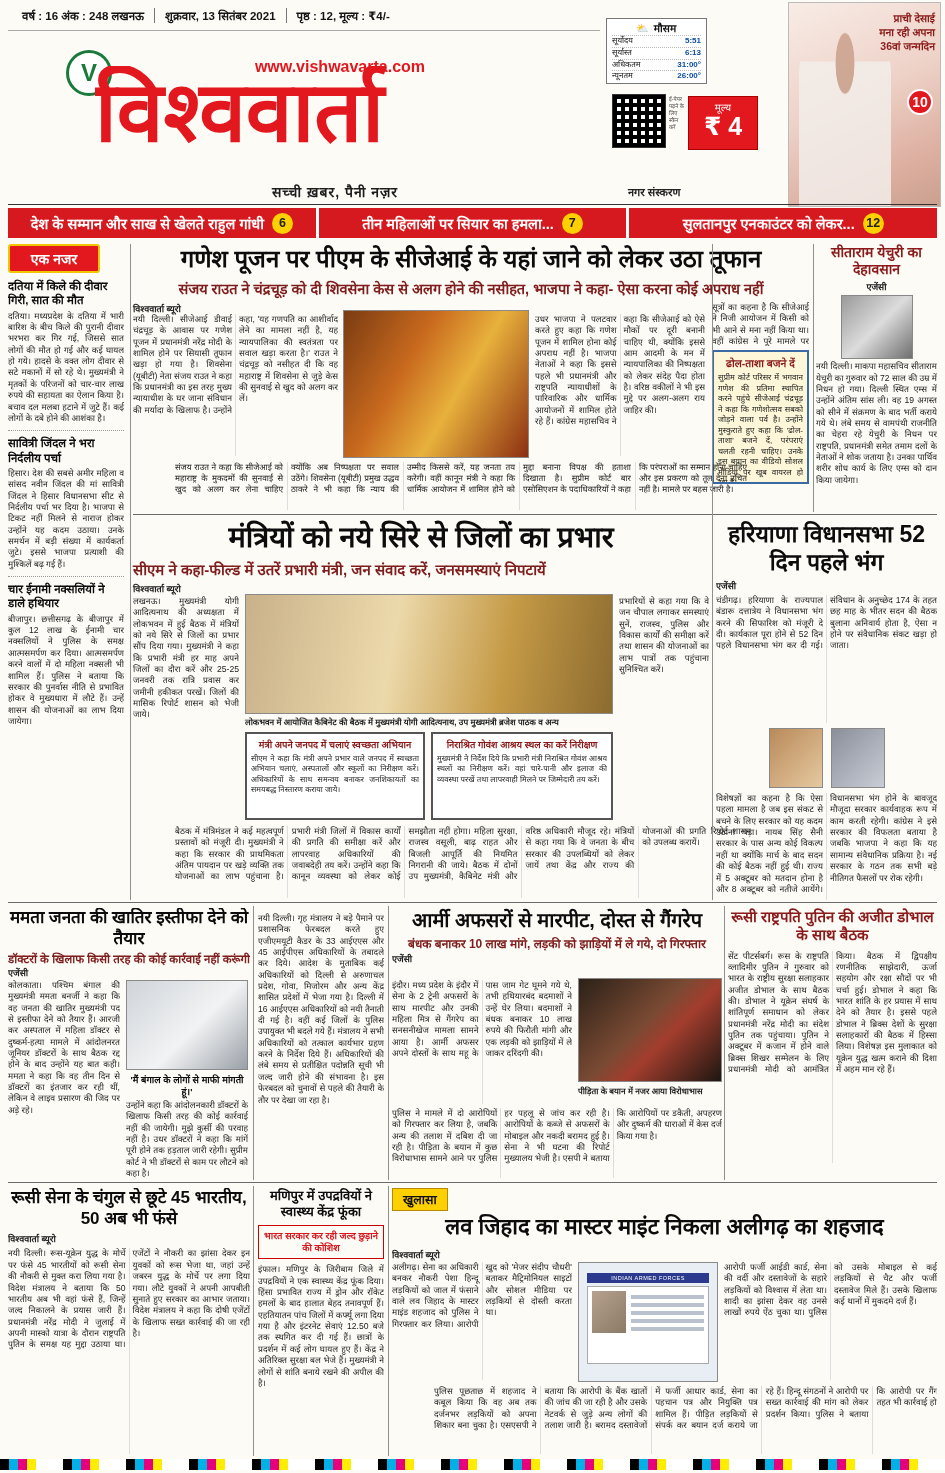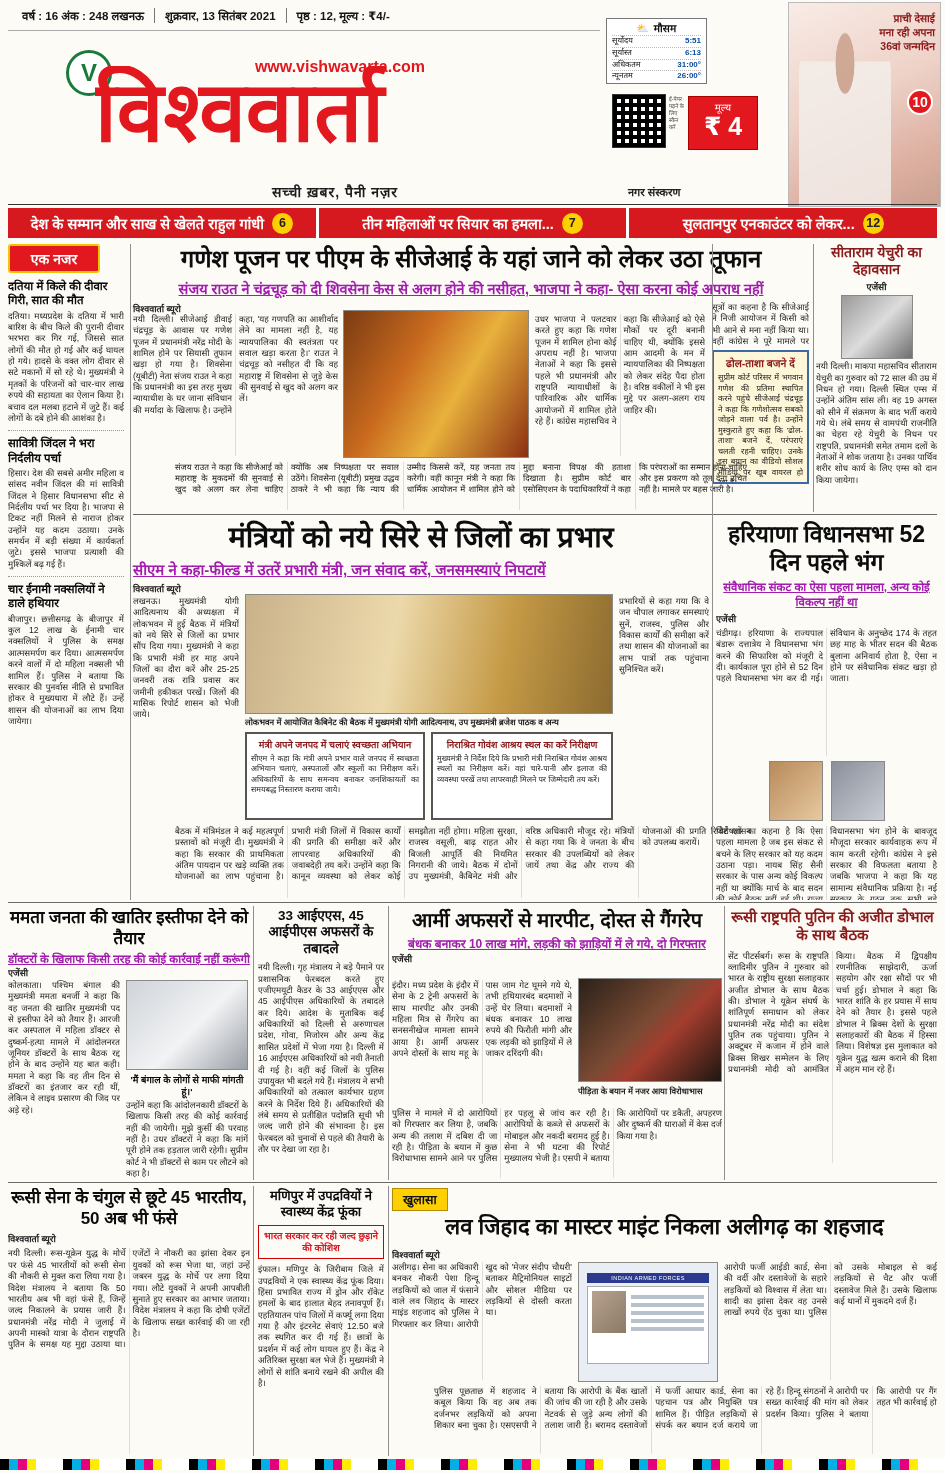--- a/index.html
+++ b/index.html
@@ -4,21 +4,21 @@
 <style>
   *{margin:0;padding:0;box-sizing:border-box;}
   body{background:#d9d9d9;font-family:"Liberation Sans","DejaVu Sans",sans-serif;}
   .page{position:relative;width:945px;height:1473px;background:#fcfbf6;margin:0 auto;overflow:hidden;color:#111;}
   .abs{position:absolute;}
   .bt{font-size:8.6px;line-height:1.32;text-align:justify;color:#1c1c1c;overflow:hidden;}
   .c2{column-count:2;column-gap:7px;column-rule:1px solid #ddd;}
   .c3{column-count:3;column-gap:7px;column-rule:1px solid #ddd;}
   .c5{column-count:5;column-gap:8px;column-rule:1px solid #ddd;margin-left:42px;}
   .hl{font-weight:700;color:#0c0c0c;line-height:1.22;}
-  .red{color:#a21caf;text-decoration:underline;}
+  .red{color:#7f1d1d;}
   .maroon{color:#8b1a1a;}
   .byline{font-size:9px;font-weight:700;color:#222;}
   .vline{position:absolute;width:1px;background:#8f8f8f;}
   .hrule{position:absolute;height:1px;background:#6a6a6a;}
   .photo{position:absolute;border:1px solid #8a8a8a;}
   .topbar{position:absolute;left:12px;top:8px;font-size:11.5px;font-weight:700;color:#151515;display:flex;gap:0;}
   .topbar span{padding:0 10px;}
   .topbar span + span{border-left:1.5px solid #777;}
   .weather{position:absolute;left:606px;top:18px;width:101px;height:66px;border:1px solid #777;background:#fff;padding:2px 5px;font-size:8px;}
   .weather .wt{display:flex;align-items:center;gap:4px;font-weight:700;font-size:10.5px;justify-content:center;}
@@ -186,21 +186,20 @@
     <div class="abs story-box" style="left:298px;top:212px;width:182px;height:88px;border-color:#555;background:#fff;">
       <div class="sbt" style="font-size:9.5px;">निराश्रित गोवंश आश्रय स्थल का करें निरीक्षण</div>
       <div class="bt" style="font-size:7.8px;">मुख्यमंत्री ने निर्देश दिये कि प्रभारी मंत्री निराश्रित गोवंश आश्रय स्थलों का निरीक्षण करें। वहां चारे-पानी और इलाज की व्यवस्था परखें तथा लापरवाही मिलने पर जिम्मेदारी तय करें।</div>
     </div>
     <div class="bt abs" style="left:486px;top:76px;width:90px;height:226px;">प्रभारियों से कहा गया कि वे जन चौपाल लगाकर समस्याएं सुनें, राजस्व, पुलिस और विकास कार्यों की समीक्षा करें तथा शासन की योजनाओं का लाभ पात्रों तक पहुंचाना सुनिश्चित करें।</div>
     <div class="bt c5 abs" style="left:0;top:306px;width:576px;height:72px;">बैठक में मंत्रिमंडल ने कई महत्वपूर्ण प्रस्तावों को मंजूरी दी। मुख्यमंत्री ने कहा कि सरकार की प्राथमिकता अंतिम पायदान पर खड़े व्यक्ति तक योजनाओं का लाभ पहुंचाना है। प्रभारी मंत्री जिलों में विकास कार्यों की प्रगति की समीक्षा करें और लापरवाह अधिकारियों की जवाबदेही तय करें। उन्होंने कहा कि कानून व्यवस्था को लेकर कोई समझौता नहीं होगा। महिला सुरक्षा, राजस्व वसूली, बाढ़ राहत और बिजली आपूर्ति की नियमित निगरानी की जाये। बैठक में दोनों उप मुख्यमंत्री, कैबिनेट मंत्री और वरिष्ठ अधिकारी मौजूद रहे। मंत्रियों से कहा गया कि वे जनता के बीच सरकार की उपलब्धियों को लेकर जायें तथा केंद्र और राज्य की योजनाओं की प्रगति रिपोर्ट शासन को उपलब्ध करायें।</div>
   </div>
 
   <div class="abs" style="left:716px;top:520px;width:221px;height:380px;overflow:hidden;">
     <div class="hl" style="font-size:23px;text-align:center;">हरियाणा विधानसभा 52 दिन पहले भंग</div>
-    <div class="red" style="font-weight:700;font-size:11.5px;text-align:center;margin-top:3px;">संवैधानिक संकट का ऐसा पहला मामला, अन्य कोई विकल्प नहीं था</div>
     <div class="byline" style="margin:3px 0;">एजेंसी</div>
     <div class="bt c2" style="height:128px;">चंडीगढ़। हरियाणा के राज्यपाल बंडारू दत्तात्रेय ने विधानसभा भंग करने की सिफारिश को मंजूरी दे दी। कार्यकाल पूरा होने से 52 दिन पहले विधानसभा भंग कर दी गई। संविधान के अनुच्छेद 174 के तहत छह माह के भीतर सदन की बैठक बुलाना अनिवार्य होता है, ऐसा न होने पर संवैधानिक संकट खड़ा हो जाता।</div>
     <div style="display:flex;gap:8px;justify-content:center;margin:5px 0;">
       <div style="width:54px;height:60px;border:1px solid #888;background:linear-gradient(135deg,#b98a5a,#e6c9a0);"></div>
       <div style="width:54px;height:60px;border:1px solid #888;background:linear-gradient(135deg,#8a8f99,#c9cdd6);"></div>
     </div>
     <div class="bt c2" style="height:140px;">विशेषज्ञों का कहना है कि ऐसा पहला मामला है जब इस संकट से बचने के लिए सरकार को यह कदम उठाना पड़ा। नायब सिंह सैनी सरकार के पास अन्य कोई विकल्प नहीं था क्योंकि मार्च के बाद सदन की कोई बैठक नहीं हुई थी। राज्य में 5 अक्टूबर को मतदान होना है और 8 अक्टूबर को नतीजे आयेंगे। विधानसभा भंग होने के बावजूद मौजूदा सरकार कार्यवाहक रूप में काम करती रहेगी। कांग्रेस ने इसे सरकार की विफलता बताया है जबकि भाजपा ने कहा कि यह सामान्य संवैधानिक प्रक्रिया है। नई सरकार के गठन तक सभी बड़े नीतिगत फैसलों पर रोक रहेगी।</div>
   </div>
 
   <div class="hrule" style="left:8px;top:902px;width:929px;"></div>
@@ -209,21 +208,20 @@
     <div class="hl" style="font-size:17px;text-align:center;">ममता जनता की खातिर इस्तीफा देने को तैयार</div>
     <div class="red" style="font-weight:700;font-size:11.5px;text-align:center;margin-top:2px;">डॉक्टरों के खिलाफ किसी तरह की कोई कार्रवाई नहीं करूंगी</div>
     <div class="byline">एजेंसी</div>
     <div class="bt abs" style="left:0;top:72px;width:112px;height:198px;">कोलकाता। पश्चिम बंगाल की मुख्यमंत्री ममता बनर्जी ने कहा कि वह जनता की खातिर मुख्यमंत्री पद से इस्तीफा देने को तैयार हैं। आरजी कर अस्पताल में महिला डॉक्टर से दुष्कर्म-हत्या मामले में आंदोलनरत जूनियर डॉक्टरों के साथ बैठक रद्द होने के बाद उन्होंने यह बात कही। ममता ने कहा कि वह तीन दिन से डॉक्टरों का इंतजार कर रही थीं, लेकिन वे लाइव प्रसारण की जिद पर अड़े रहे।</div>
     <div class="photo" style="left:118px;top:72px;width:122px;height:90px;background:linear-gradient(135deg,#cfd4d9,#f2f3f4 55%,#9aa0a8);"></div>
     <div class="quote abs" style="left:118px;top:166px;width:122px;">'मैं बंगाल के लोगों से माफी मांगती हूं।'</div>
     <div class="bt abs" style="left:118px;top:192px;width:122px;height:78px;">उन्होंने कहा कि आंदोलनकारी डॉक्टरों के खिलाफ किसी तरह की कोई कार्रवाई नहीं की जायेगी। मुझे कुर्सी की परवाह नहीं है। उधर डॉक्टरों ने कहा कि मांगें पूरी होने तक हड़ताल जारी रहेगी। सुप्रीम कोर्ट ने भी डॉक्टरों से काम पर लौटने को कहा है।</div>
   </div>
 
   <div class="abs" style="left:258px;top:908px;width:126px;height:272px;overflow:hidden;">
-    <div class="hl" style="font-size:13.5px;text-align:center;">33 आईएएस, 45 आईपीएस अफसरों के तबादले</div>
     <div class="bt" style="margin-top:5px;height:224px;">नयी दिल्ली। गृह मंत्रालय ने बड़े पैमाने पर प्रशासनिक फेरबदल करते हुए एजीएमयूटी कैडर के 33 आईएएस और 45 आईपीएस अधिकारियों के तबादले कर दिये। आदेश के मुताबिक कई अधिकारियों को दिल्ली से अरुणाचल प्रदेश, गोवा, मिजोरम और अन्य केंद्र शासित प्रदेशों में भेजा गया है। दिल्ली में 16 आईएएस अधिकारियों को नयी तैनाती दी गई है। वहीं कई जिलों के पुलिस उपायुक्त भी बदले गये हैं। मंत्रालय ने सभी अधिकारियों को तत्काल कार्यभार ग्रहण करने के निर्देश दिये हैं। अधिकारियों की लंबे समय से प्रतीक्षित पदोन्नति सूची भी जल्द जारी होने की संभावना है। इस फेरबदल को चुनावों से पहले की तैयारी के तौर पर देखा जा रहा है।</div>
   </div>
 
   <div class="abs" style="left:392px;top:908px;width:330px;height:272px;overflow:hidden;">
     <div class="hl" style="font-size:20px;text-align:center;">आर्मी अफसरों से मारपीट, दोस्त से गैंगरेप</div>
     <div class="red" style="font-weight:700;font-size:12px;text-align:center;margin-top:3px;">बंधक बनाकर 10 लाख मांगे, लड़की को झाड़ियों में ले गये, दो गिरफ्तार</div>
     <div class="byline">एजेंसी</div>
     <div class="bt c2 abs" style="left:0;top:72px;width:180px;height:124px;">इंदौर। मध्य प्रदेश के इंदौर में सेना के 2 ट्रेनी अफसरों के साथ मारपीट और उनकी महिला मित्र से गैंगरेप का सनसनीखेज मामला सामने आया है। आर्मी अफसर अपने दोस्तों के साथ महू के पास जाम गेट घूमने गये थे, तभी हथियारबंद बदमाशों ने उन्हें घेर लिया। बदमाशों ने बंधक बनाकर 10 लाख रुपये की फिरौती मांगी और एक लड़की को झाड़ियों में ले जाकर दरिंदगी की।</div>
     <div class="photo" style="left:186px;top:70px;width:144px;height:104px;background:linear-gradient(135deg,#2b2118,#7a4a33 45%,#a33d2e 60%,#1d1711);"></div>
     <div class="caption abs" style="left:186px;top:178px;width:144px;">पीड़िता के बयान में नजर आया विरोधाभास</div>

